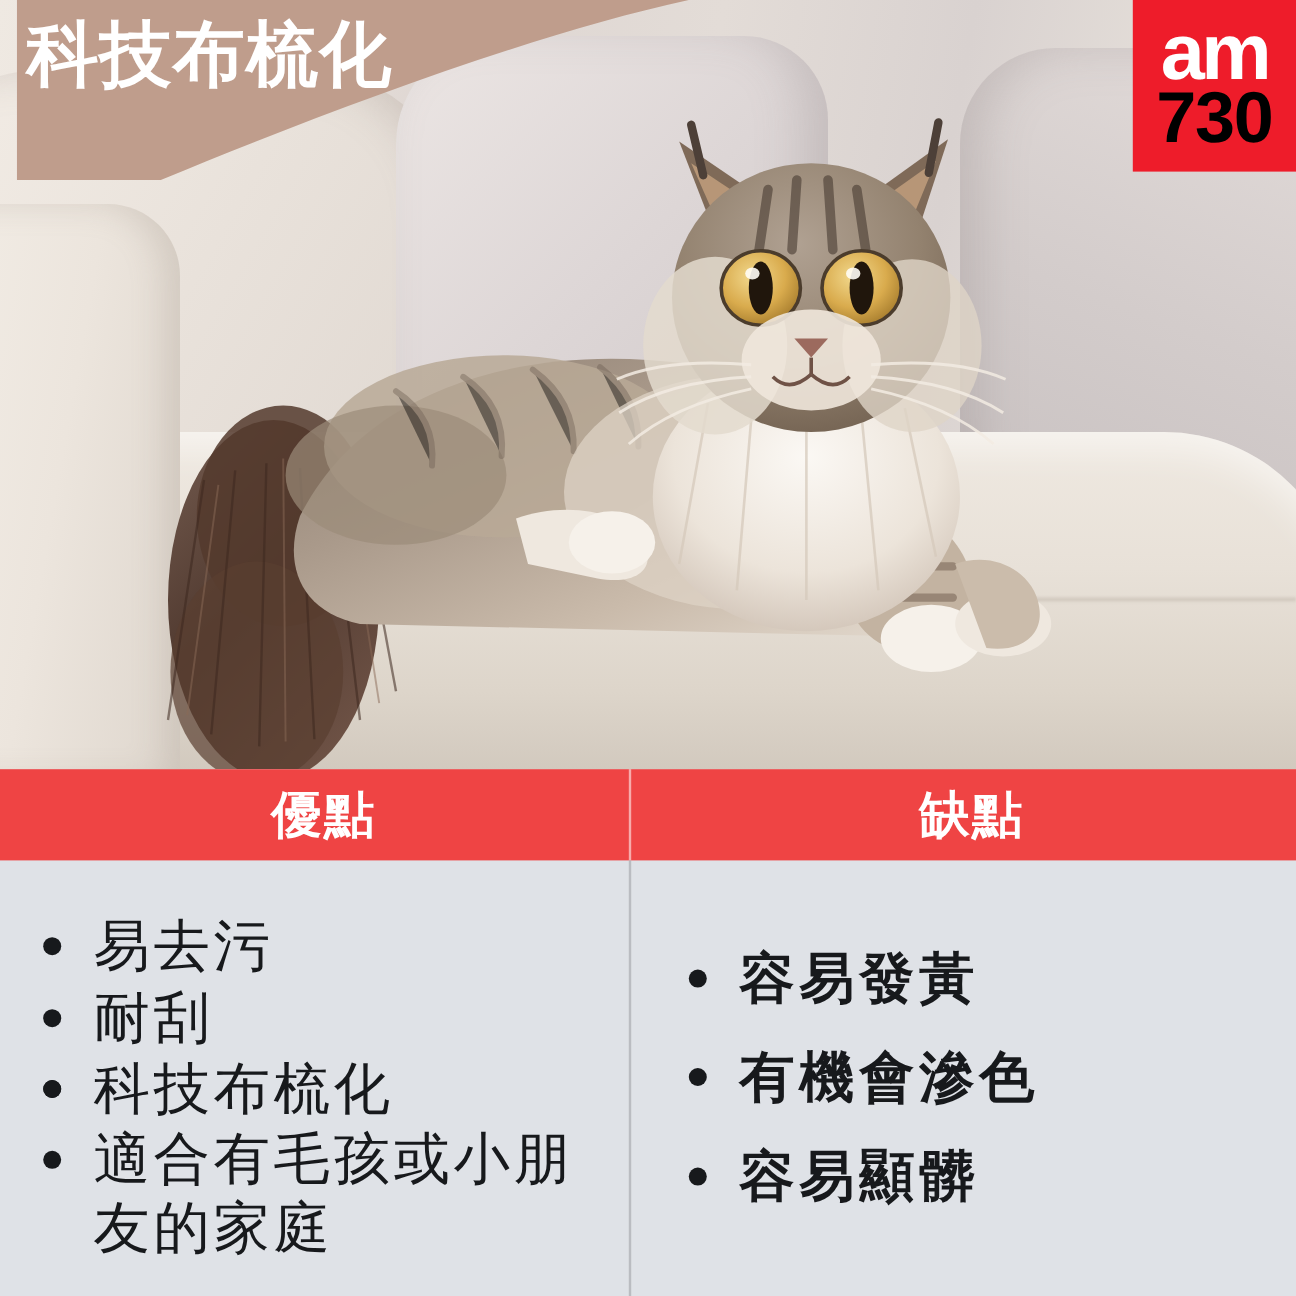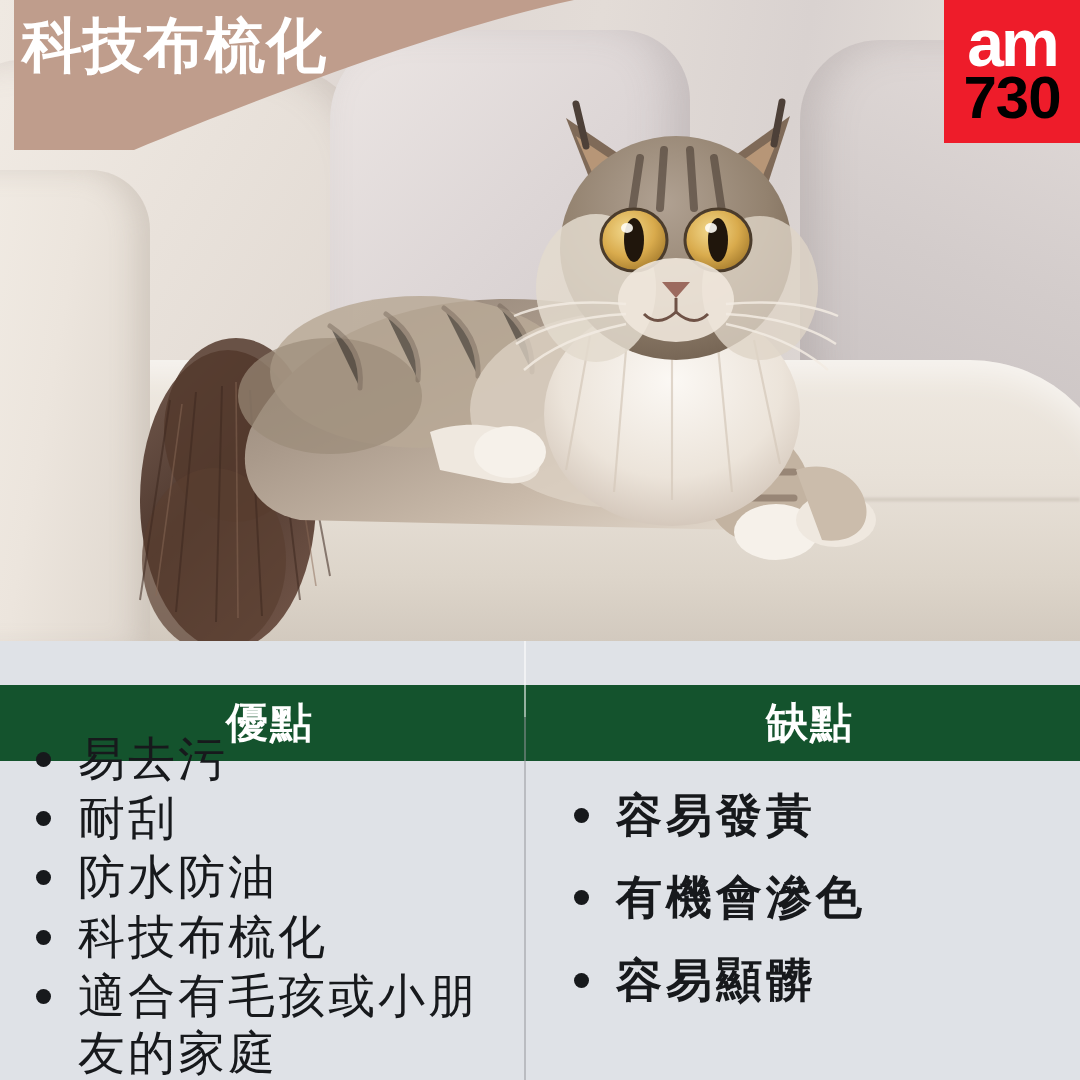--- a/index.html
+++ b/index.html
@@ -142,23 +142,22 @@
   .table {
     position: absolute;
     left: 0; top: 641px;
     width: 1080px; height: 439px;
     background: #dfe2e7;
   }
   .thead {
     position: absolute;
     left: 0; top: 0;
     width: 1080px; height: 76px;
-    background: #14532d;
+    background: #ef4444;
     display: flex;
-    margin-top: 44px;
   }
   .th {
     flex: 1;
     display: flex;
     align-items: center;
     justify-content: center;
     color: #ffffff;
     font-size: 42px;
     font-weight: 700;
     letter-spacing: 2px;
@@ -382,21 +381,21 @@
       <div class="th">缺點</div>
     </div>
     <div class="th-divider"></div>
     <div class="body-divider"></div>
 
     <div class="cols">
       <div class="col col-pros">
         <ul class="list">
           <li><span class="dot"></span><span>易去污</span></li>
           <li><span class="dot"></span><span>耐刮</span></li>
-          <li><span class="dot"></span><span>防水防油</span></li>
+          <li><span class="dot"></span></li>
           <li><span class="dot"></span><span>科技布梳化</span></li>
           <li><span class="dot"></span><span>適合有毛孩或小朋友的家庭</span></li>
         </ul>
       </div>
       <div class="col col-cons">
         <ul class="list">
           <li><span class="dot"></span><span>容易發黃</span></li>
           <li><span class="dot"></span><span>有機會滲色</span></li>
           <li><span class="dot"></span><span>容易顯髒</span></li>
         </ul>

